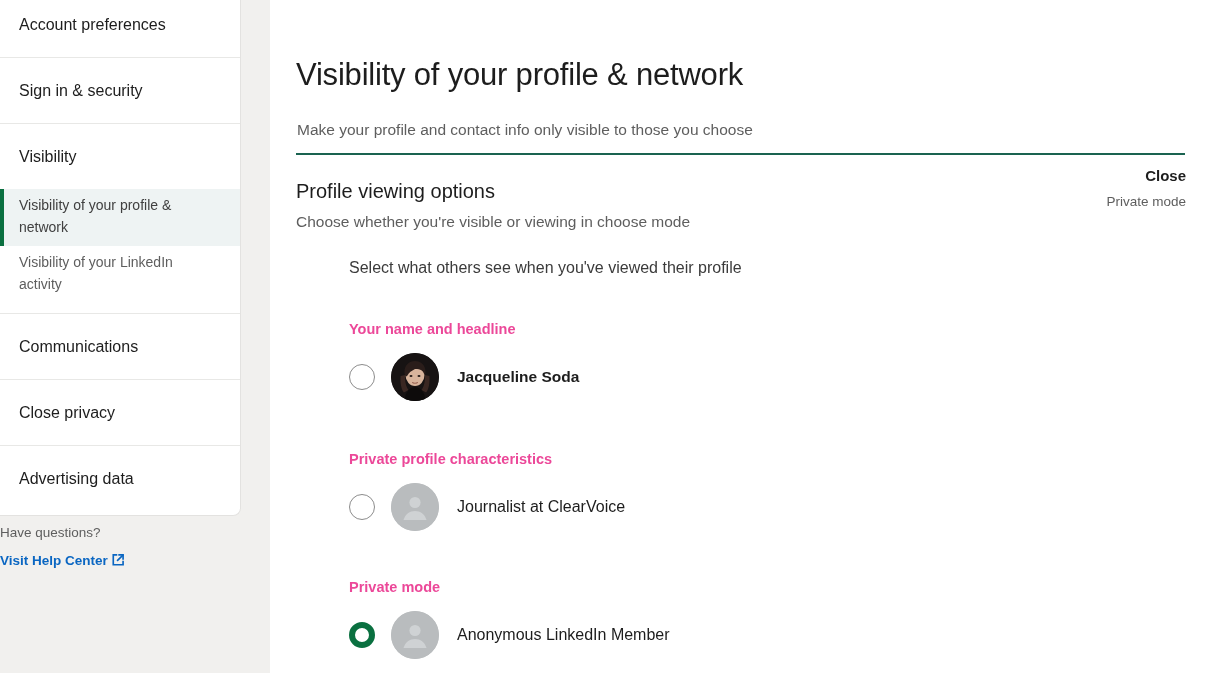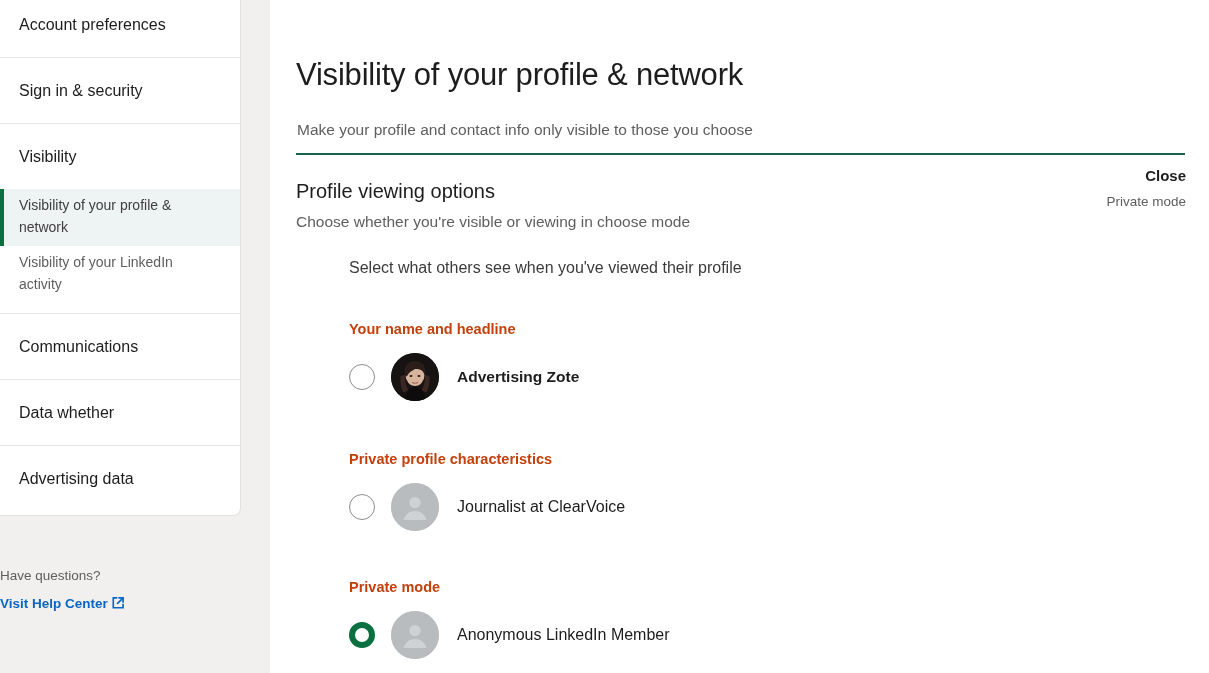--- a/index.html
+++ b/index.html
@@ -54,21 +54,21 @@
   }
   .sub-item.active::before {
     content: "";
     position: absolute;
     left: 0; top: 0; bottom: 0;
     width: 4px;
     background: #0a7040;
   }
   #help-block {
     position: absolute;
-    left: 0; top: 565px;
+    left: 0; top: 522px;
     width: 241px;
     padding-left: 0px;
   }
   #help-question {
     font-size: 13.5px;
     color: #5e5e5e;
     line-height: 1.6;
     padding-left: 0px;
   }
   #help-link-row {
@@ -151,21 +151,21 @@
     padding: 28px 0 0 79px;
   }
 
   .opt-group { padding-left: 79px; }
   .opt-group.g1 { padding-top: 44px; }
   .opt-group.g2 { padding-top: 50px; }
   .opt-group.g3 { padding-top: 48px; }
   .group-label {
     font-size: 14.5px;
     font-weight: 700;
-    color: #c2410c;
+    color: #ec4899;
   }
   .opt-row {
     display: flex;
     align-items: center;
     margin-top: 16px;
   }
   .radio {
     flex: none;
     width: 26px; height: 26px;
     border-radius: 50%;
@@ -226,21 +226,21 @@
         <div class="sub-item active">Visibility of your profile &amp; network</div>
         <div class="sub-item">Visibility of your LinkedIn activity</div>
       </div>
     </div>
 
     <div class="nav-section">
       <div class="nav-head">Communications</div>
     </div>
 
     <div class="nav-section">
-      <div class="nav-head">Data whether</div>
+      <div class="nav-head">Close privacy</div>
     </div>
 
     <div class="nav-section">
       <div class="nav-head">Advertising data</div>
     </div>
   </nav>
 
   <div id="help-block">
     <div id="help-question">Have questions?</div>
     <div id="help-link-row">
@@ -284,21 +284,21 @@
             <path d="M13.5 19c0-7 4.5-11 10.5-11s10.5 4 10.5 11c0 3-1 3.5-1.6 1.6-.8-2.6-3-4.6-8.9-4.6-3.6 2-6 3.4-7.6 6.4-.9 1.7-2.9 1-2.9-3.4z" fill="#2a1d1a"></path>
             <path d="M14.2 22c-.6 6.5 1 12 3.3 15l-4.6 2.4C10.3 36.6 9 30 9.6 23z" fill="#3a2722"></path>
             <path d="M33.8 22c.6 6.5-1 12-3.3 15l4.6 2.4c2.6-2.8 3.9-9.4 3.3-16.4z" fill="#3a2722"></path>
             <ellipse cx="20" cy="23" rx="1.5" ry="1.1" fill="#241a17"></ellipse>
             <ellipse cx="28" cy="23" rx="1.5" ry="1.1" fill="#241a17"></ellipse>
             <path d="M21.5 29.5c1.5.9 3.5.9 5 0" stroke="#9e6a59" stroke-width="1.1" fill="none" stroke-linecap="round"></path>
             <path d="M24 34c-6 1-9.5 4.5-10.5 14h21c-1-9.5-4.5-13-10.5-14z" fill="#0d0b0b"></path>
           </svg>
         </div>
         <div class="opt-text">
-          <div class="opt-name">Advertising Zote</div>
+          <div class="opt-name">Jacqueline Soda</div>
         </div>
       </div>
     </div>
 
     <div class="opt-group g2">
       <div class="group-label">Private profile characteristics</div>
       <div class="opt-row">
         <div class="radio"></div>
         <div class="avatar anon">
           <svg width="48" height="48" viewBox="0 0 48 48">

